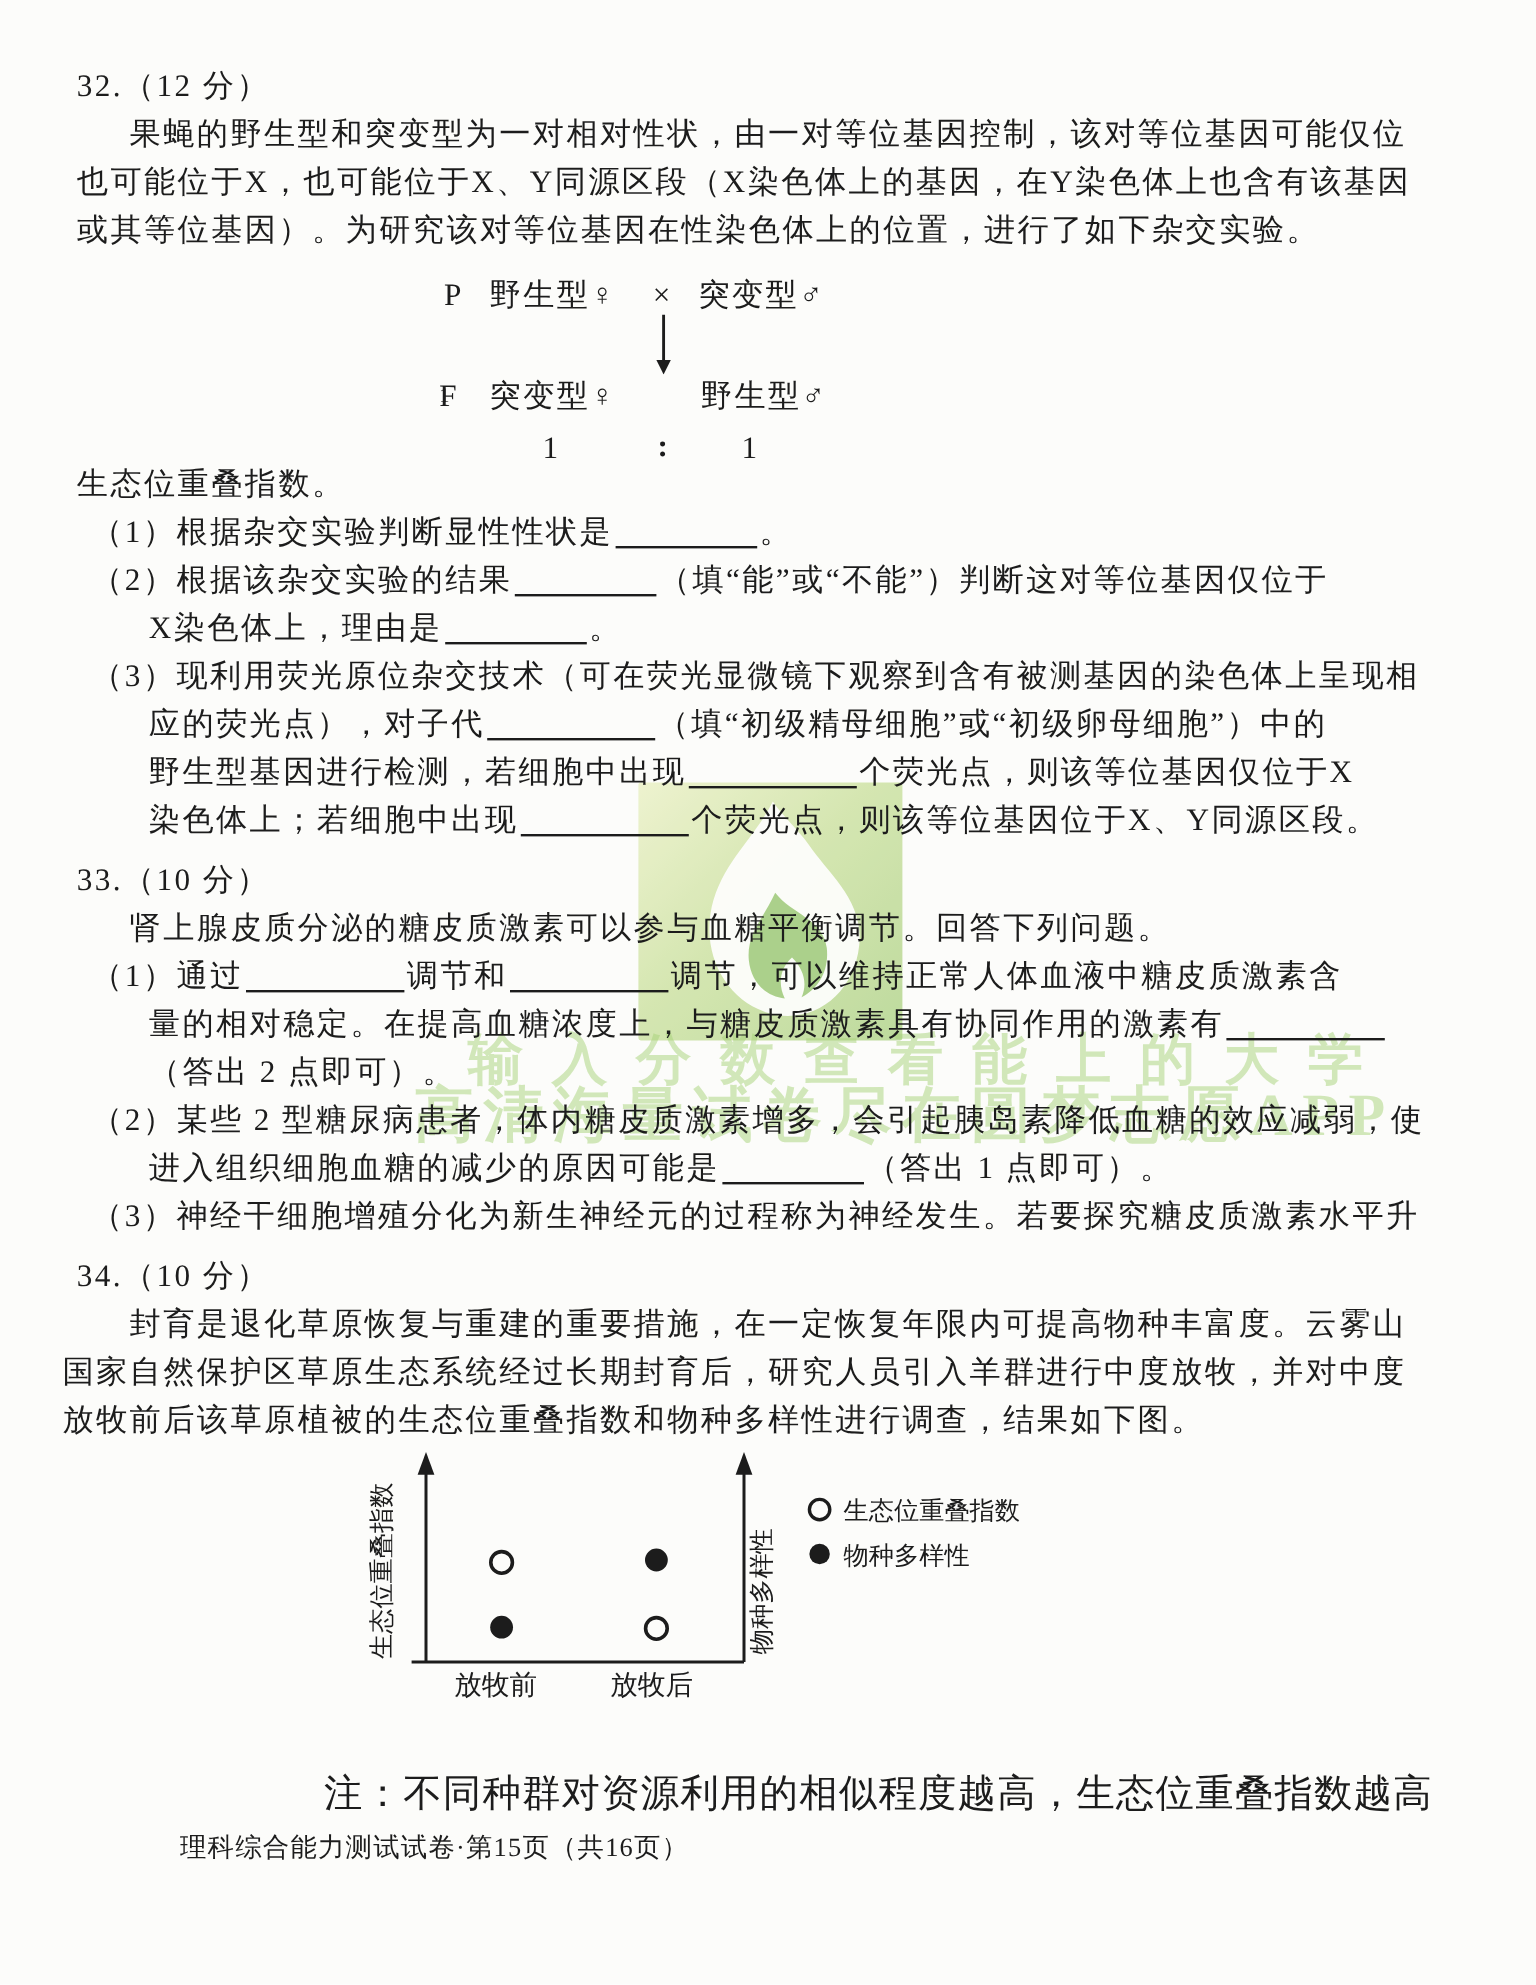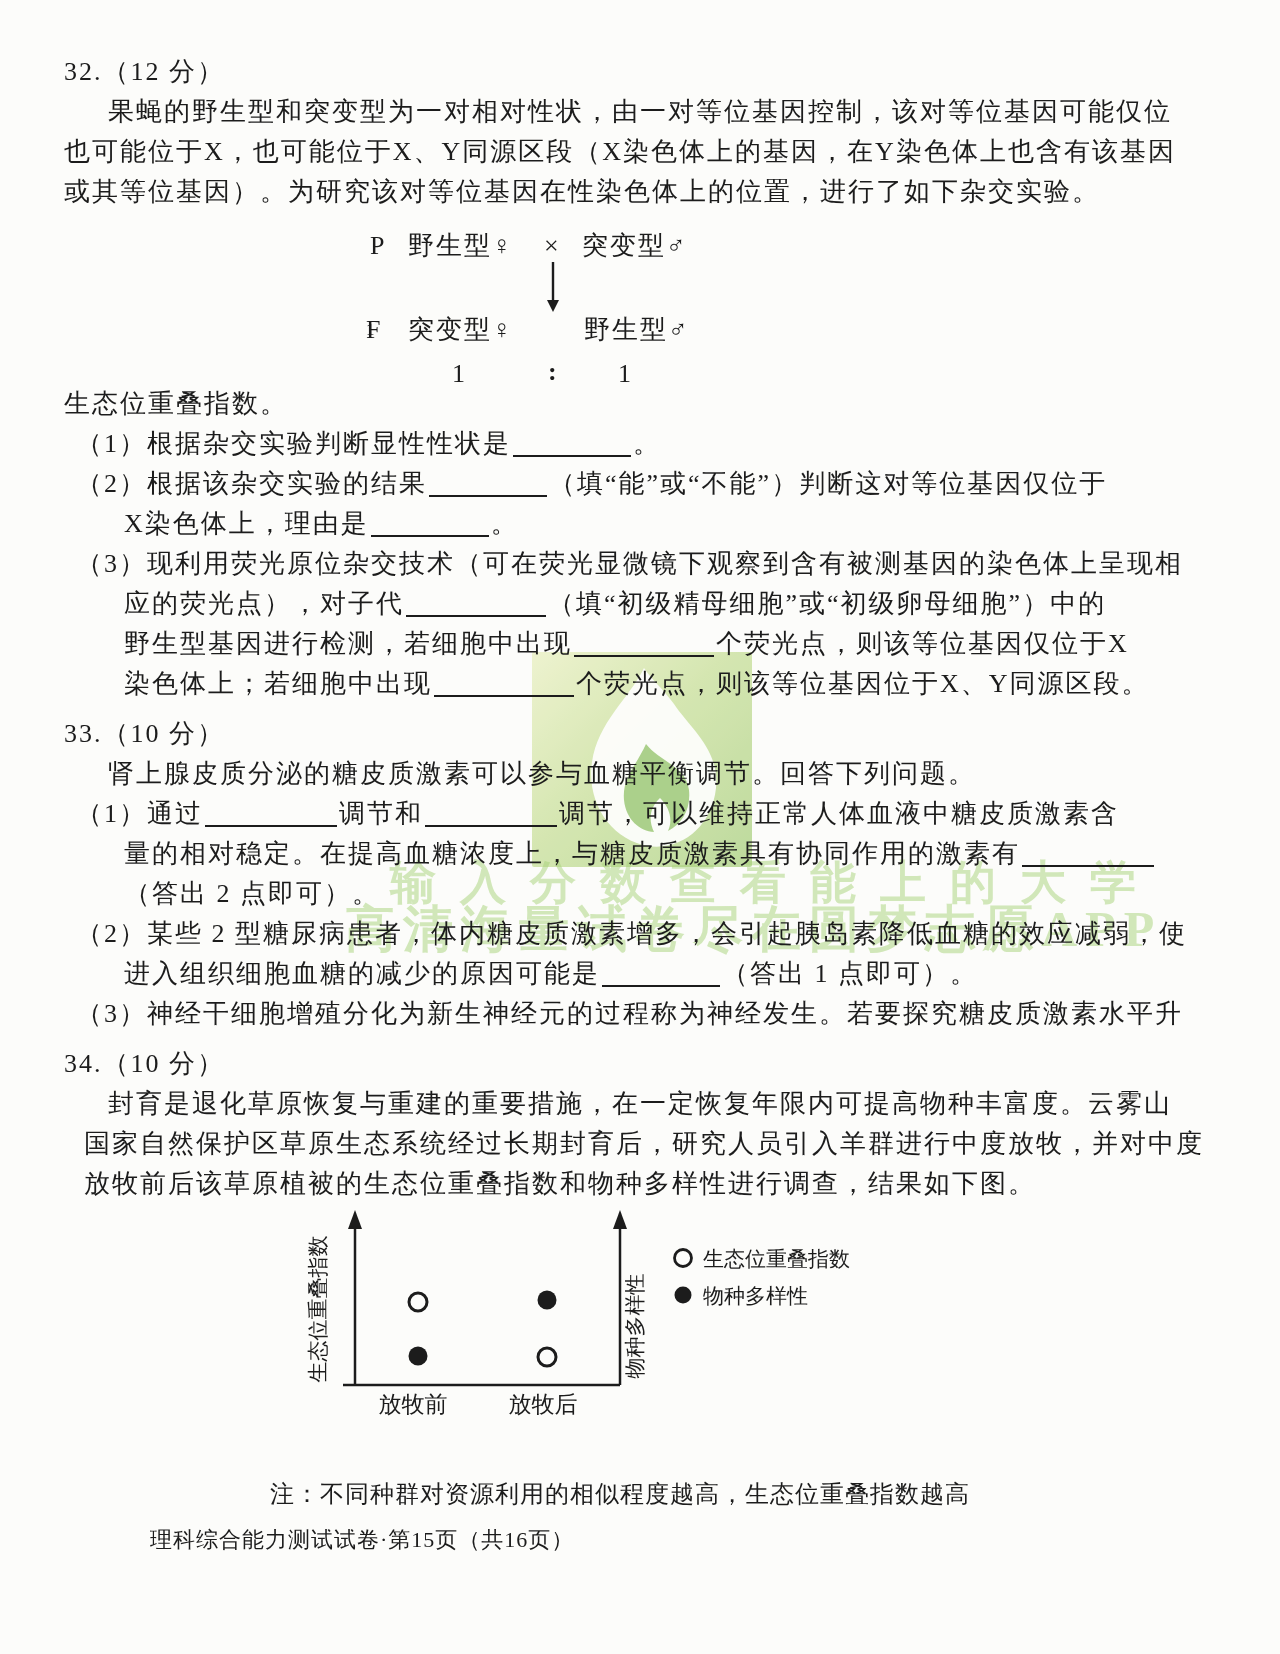--- a/index.html
+++ b/index.html
@@ -3,28 +3,28 @@
 <meta charset="utf-8">
 <style>
   html,body{margin:0;padding:0;}
   .page{
     position:relative;width:1280px;height:1654px;background:#fcfcfa;
     font-family:"Liberation Serif","DejaVu Serif",serif;color:#1c1c1c;overflow:hidden;
   }
   .content{position:relative;z-index:2;padding-top:52px;}
   .line{white-space:nowrap;height:40px;line-height:40px;font-size:26px;letter-spacing:2px;}
   .ml64{padding-left:64px}.ml108{padding-left:108px}.ml76{padding-left:76px}
-  .ml124{padding-left:124px}.ml56{padding-left:84px}.ml270{padding-left:270px}
+  .ml124{padding-left:124px}.ml56{padding-left:52px}.ml270{padding-left:270px}
   .blank{display:inline-block;height:28px;border-bottom:2px solid #1c1c1c;vertical-align:-5px;margin:0 2px;}
   .w118{width:118px}.w132{width:132px}.w140{width:140px}
   .cross{position:relative;height:172px;font-size:26px;letter-spacing:2px;}
   .cross span{position:absolute;line-height:40px;}
   .cross .sub{font-size:17px;vertical-align:-6px;}
   .chart-wrap{height:270px;}
-  .note-line{font-size:24px;letter-spacing:1px;}
+  .note-line{font-size:32px;letter-spacing:1px;}
   .footer-line{padding-left:150px;font-size:22px;letter-spacing:1px;margin-top:6px;height:40px;line-height:40px;}
   .watermark{position:absolute;inset:0;z-index:1;padding-left:36px;}
   .wm-logo{position:absolute;left:532px;top:652px;width:220px;height:215px;
     background:linear-gradient(135deg,#ebf1c6 0%,#cde2a2 45%,#b0d389 100%);
     opacity:.82;border-radius:2px;}
   .wm-text{position:absolute;font-weight:bold;color:#a8d37a;opacity:.5;white-space:nowrap;}
   .wm-text-1{left:390px;top:852px;font-size:46px;letter-spacing:24px;}
   .wm-text-2{left:345px;top:896px;font-size:50px;letter-spacing:8px;}
   svg text{font-family:"Liberation Serif","DejaVu Serif",serif;fill:#1c1c1c;}
 </style>

